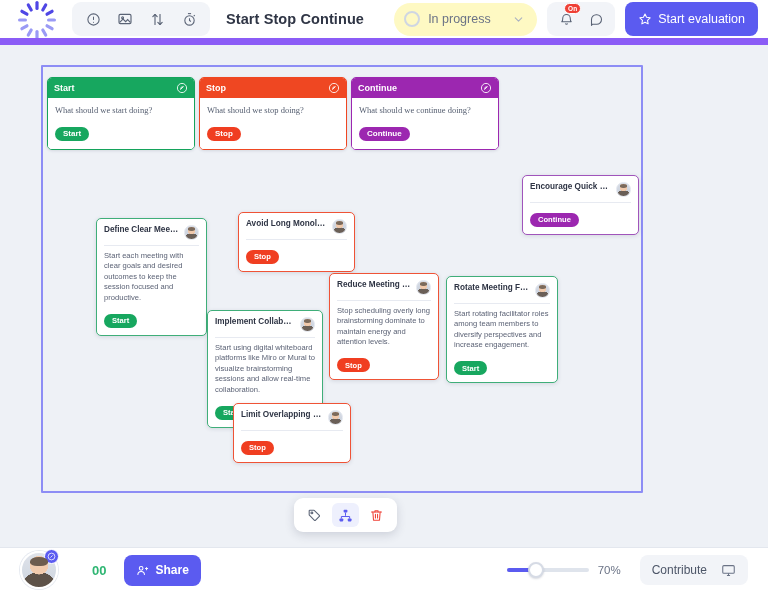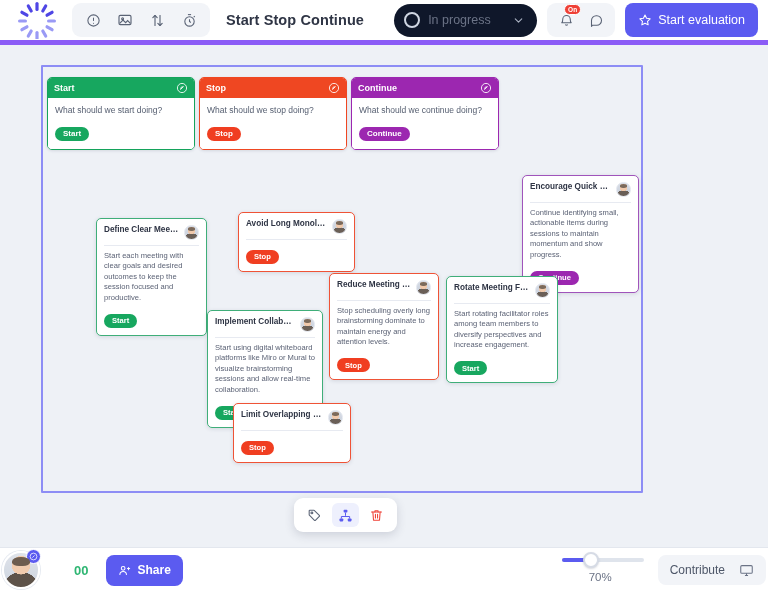--- a/index.html
+++ b/index.html
@@ -8,21 +8,21 @@
     font-family: "Liberation Sans", sans-serif;
     background: #eef1f6;
     overflow: hidden;
   }
   .app { position: relative; width: 768px; height: 592px; }
 
   
   .header {
     position: absolute; top: 0; left: 0; width: 768px; height: 45px;
     background: #ffffff; display: flex; align-items: center;
-    padding: 0 10px; border-bottom: 5px solid #8b5cf6; z-index: 30;
+    padding: 0 10px; border-bottom: 7px solid #8b5cf6; z-index: 30;
   }
   .logo { width: 54px; height: 38px; position: relative; flex: none; margin-right: 8px; }
   .logo svg { display: block; }
 
   .icon-group {
     display: flex; align-items: center; gap: 2px;
     background: #f2f4f8; border-radius: 9px; padding: 4px 6px;
   }
   .hicon {
     width: 30px; height: 26px; display: flex; align-items: center; justify-content: center;
@@ -33,21 +33,21 @@
   .board-title {
     margin-left: 16px; font-size: 14.5px; font-weight: bold; color: #2f3545;
     white-space: nowrap; letter-spacing: .1px;
   }
 
   .header-right {
     margin-left: auto; display: flex; align-items: center; gap: 10px;
   }
   .status-pill {
     display: flex; align-items: center; gap: 8px;
-    background: #0f172a; border-radius: 18px; height: 33px;
+    background: #fef9c3; border-radius: 18px; height: 33px;
     padding: 0 12px 0 10px; cursor: pointer; min-width: 143px;
   }
   .status-circle {
     width: 16px; height: 16px; border-radius: 50%;
     border: 2px solid #cfd6e2; flex: none;
   }
   .status-label { font-size: 12.5px; color: #6b7386; white-space: nowrap; }
   .status-chev { margin-left: auto; color: #aab2c2; display: flex; }
 
   .mini-group {
@@ -82,21 +82,21 @@
   
   .col-card {
     position: absolute; width: 148px; background: #fff;
     border-radius: 5px; overflow: hidden; box-shadow: 0 1px 3px rgba(30,40,70,.12);
   }
   .col-card .bar {
     height: 20px; display: flex; align-items: center; justify-content: space-between;
     padding: 0 6px; color: #fff; font-size: 9px; font-weight: bold;
   }
   .col-card .body { padding: 7px 7px 8px; background: #fff; }
-  .col-card .q { font-size: 8.5px; color: #555e70; margin-bottom: 7px; }
+  .col-card .q { font-size: 8.5px; color: #555e70; margin-bottom: 7px; font-family: Liberation Serif, serif; }
   .pill {
     display: inline-block; color: #fff; font-size: 8px; font-weight: bold;
     border-radius: 9px; padding: 2.5px 8px;
   }
   .edit-ic { width: 12px; height: 12px; display: flex; }
 
   .c-start  { border: 1.5px solid #14a35b; }
   .c-start .bar { background: #17a75f; }
   .c-stop   { border: 1.5px solid #ef4722; }
   .c-stop .bar { background: #ef4722; }
@@ -150,21 +150,21 @@
     width: 27px; height: 24px; display: flex; align-items: center; justify-content: center;
     border-radius: 6px; cursor: pointer; color: #5a6375;
   }
   .fb-btn.active { background: #eef0fd; color: #5b5bf0; }
   .fb-btn.danger { color: #ef4036; }
 
   
   .footer {
     position: absolute; bottom: 0; left: 0; width: 768px; height: 45px;
     background: #fff; border-top: 1px solid #e3e7ee;
-    display: flex; align-items: center; padding: 0 2px; z-index: 30;
+    display: flex; align-items: center; padding: 0 20px; z-index: 30;
   }
   .foot-avatar {
     position: relative; width: 38px; height: 38px; border-radius: 50%;
     background: radial-gradient(circle at 50% 36%, #f1cbae 0 33%, transparent 34%),
                 radial-gradient(circle at 50% 112%, #5d5249 0 45%, transparent 46%),
                 linear-gradient(#dfe3ea, #cdd4df);
     border: 2px solid #fff; box-shadow: 0 0 0 1px #e6eaf1; overflow: visible;
   }
   .foot-avatar::after {
     content: ""; position: absolute; left: 24%; top: 11%; width: 52%; height: 27%;
@@ -176,21 +176,21 @@
     display: flex; align-items: center; justify-content: center; color: #fff;
   }
   .count { margin-left: 34px; font-size: 13px; font-weight: bold; color: #2fb673; }
   .share-btn {
     margin-left: 18px; display: flex; align-items: center; gap: 6px;
     background: #5b5bf0; color: #fff; border: none; border-radius: 8px;
     height: 31px; padding: 0 12px; font-size: 12px; font-weight: bold;
     font-family: "Liberation Sans", sans-serif; cursor: pointer;
   }
   .foot-right { margin-left: auto; display: flex; align-items: center; gap: 14px; }
-  .zoom-wrap { display: flex; align-items: center; gap: 9px; flex-direction: column; }
+  .zoom-wrap { display: flex; align-items: center; gap: 9px; }
   .slider { position: relative; width: 82px; height: 4px; background: #dfe4ec; border-radius: 2px; cursor: pointer; }
   .slider .fill { position: absolute; left: 0; top: 0; height: 4px; width: 27px; background: #5b5bf0; border-radius: 2px; }
   .slider .knob {
     position: absolute; left: 21px; top: -6px; width: 16px; height: 16px;
     border-radius: 50%; background: #fff; border: 2px solid #d6dbe5;
     box-shadow: 0 1px 2px rgba(40,50,80,.18);
   }
   .zoom-val { font-size: 11.5px; color: #6b7386; min-width: 28px; }
   .contribute {
     display: flex; align-items: center; gap: 14px;
@@ -370,21 +370,20 @@
         <div class="avatar"></div>
       </div>
       <span class="note-pill p-stop">Stop</span>
     </div>
 
     <div class="note purple" style="left:522px; top:130px; width:117px;">
       <div class="note-head">
         <div class="note-title">Encourage Quick Wins</div>
         <div class="avatar"></div>
       </div>
-      <div class="note-body">Continue identifying small, actionable items during sessions to maintain momentum and show progress.</div>
       <span class="note-pill p-cont">Continue</span>
     </div>
 
     <div class="note red" style="left:329px; top:228px; width:110px;">
       <div class="note-head">
         <div class="note-title">Reduce Meeting Length</div>
         <div class="avatar"></div>
       </div>
       <div class="note-body">Stop scheduling overly long brainstorming dominate to maintain energy and attention levels.</div>
       <span class="note-pill p-stop">Stop</span>

